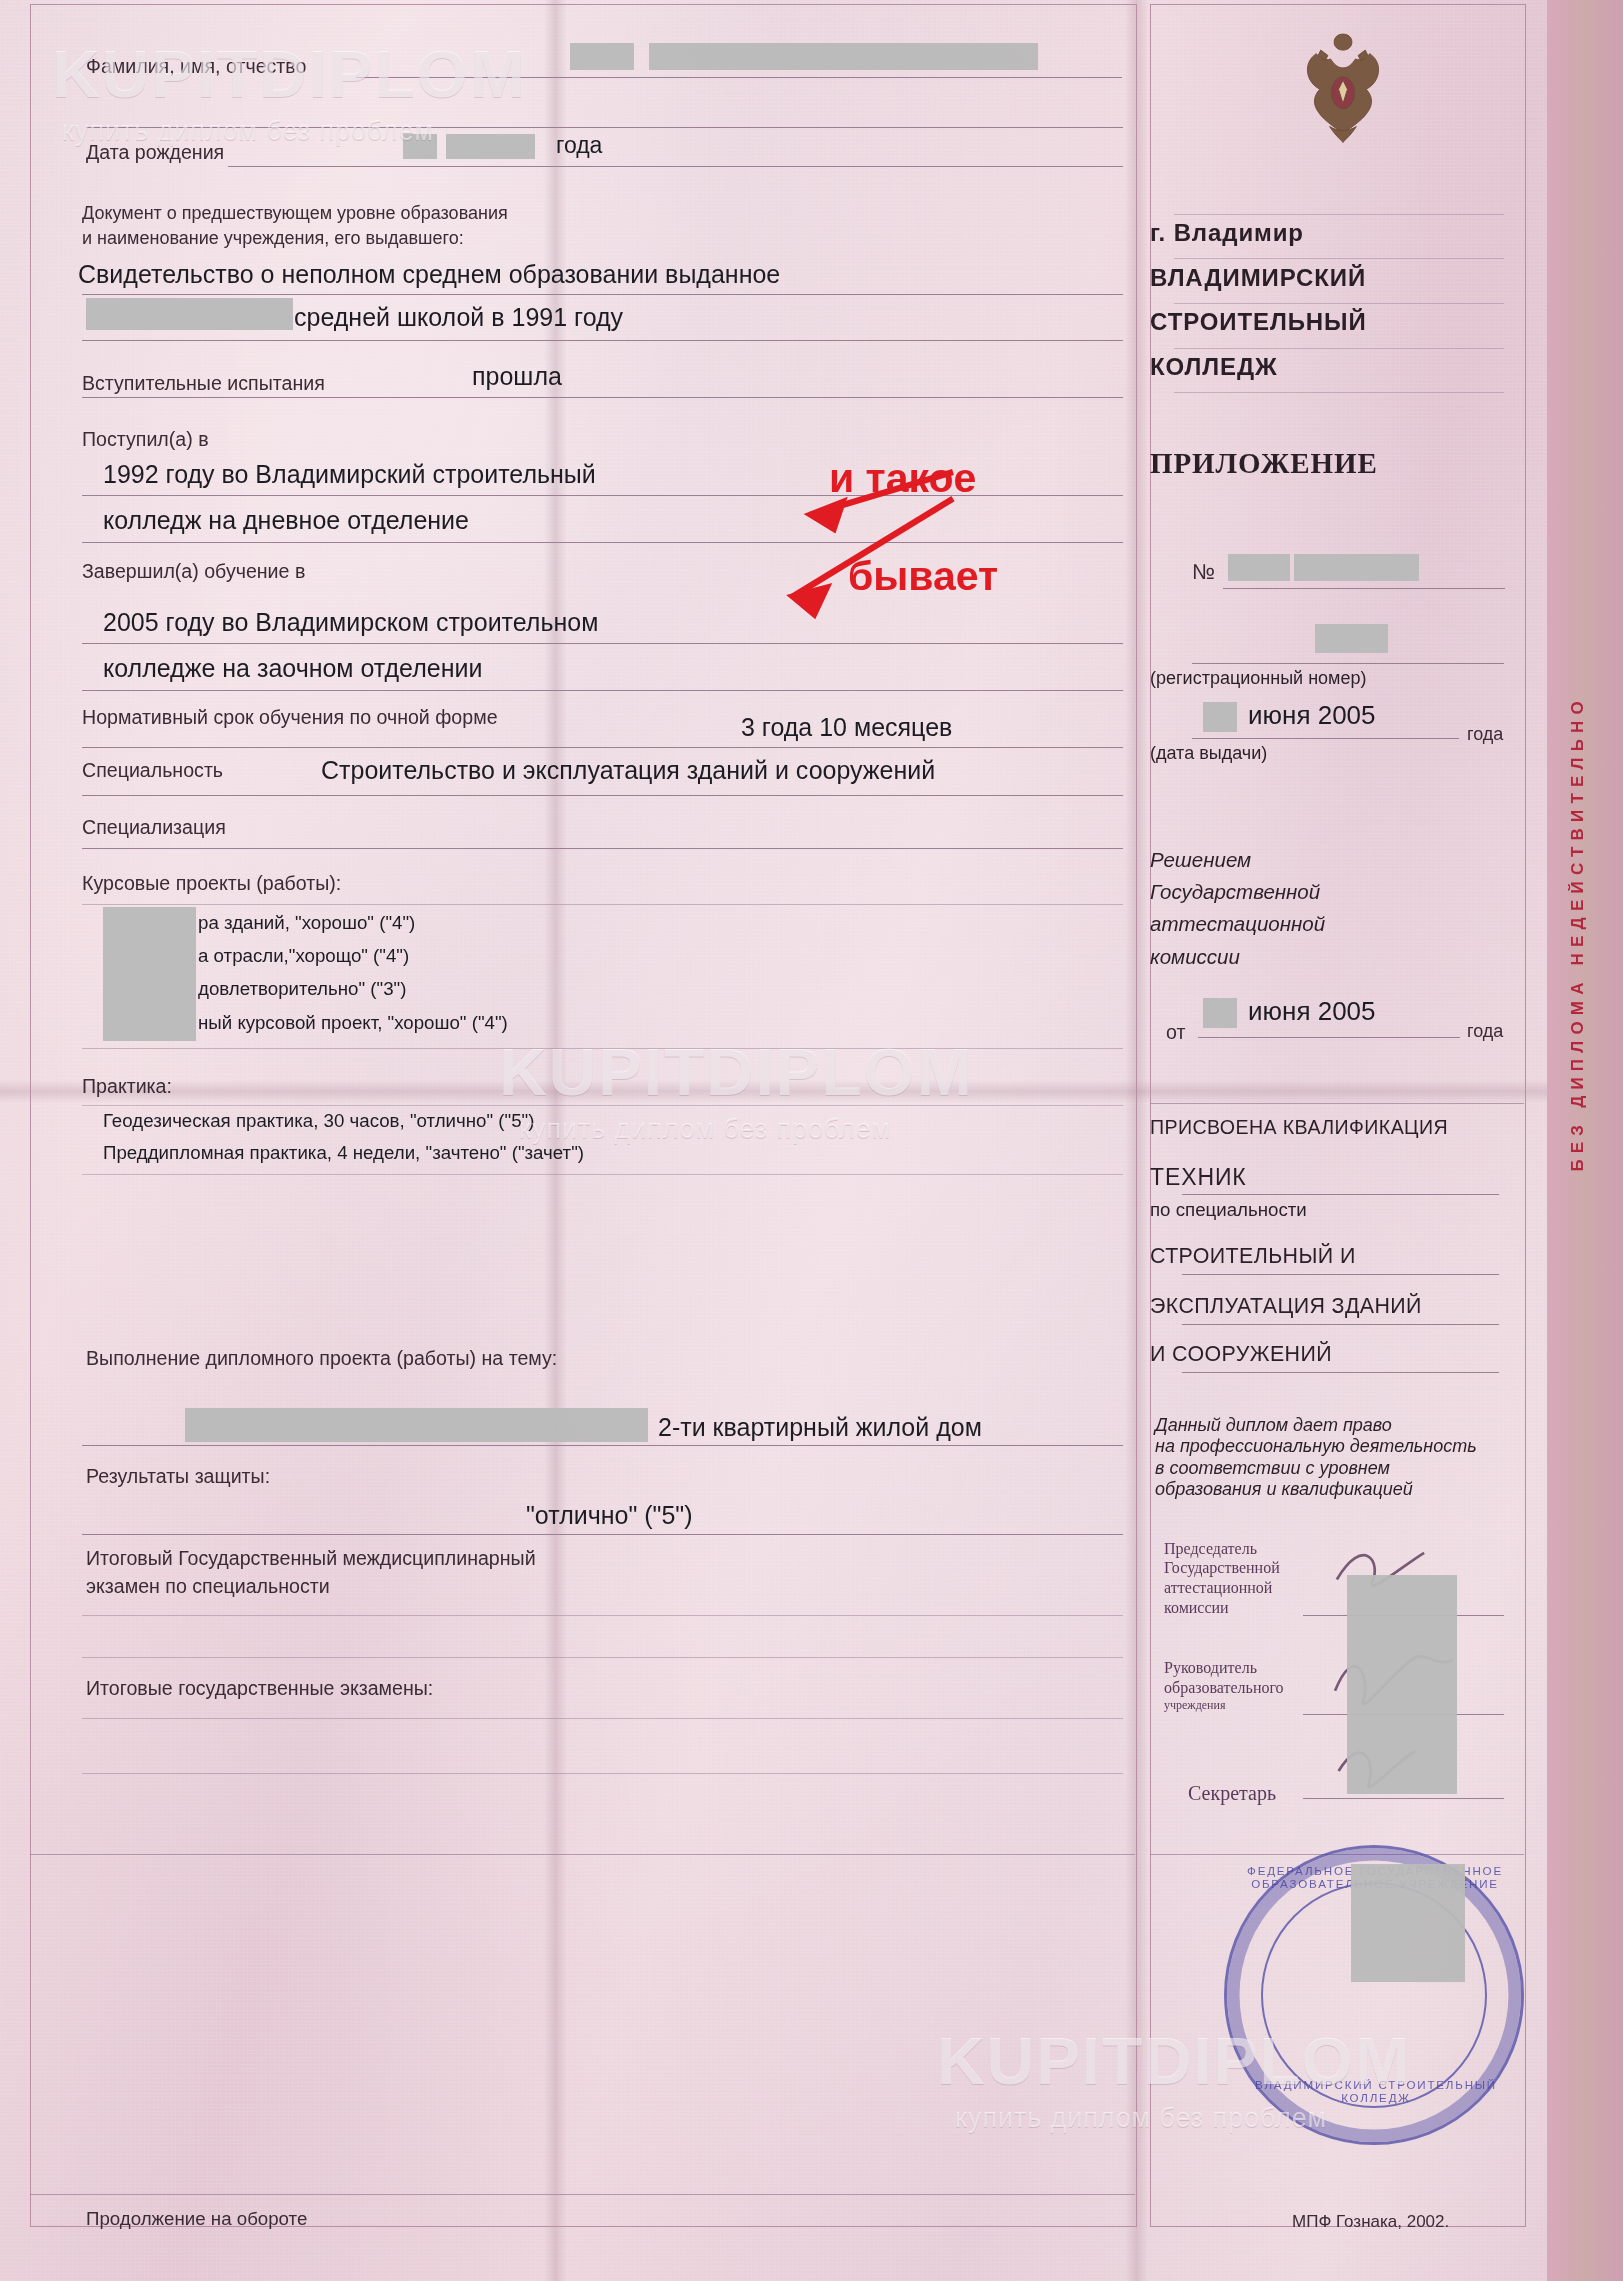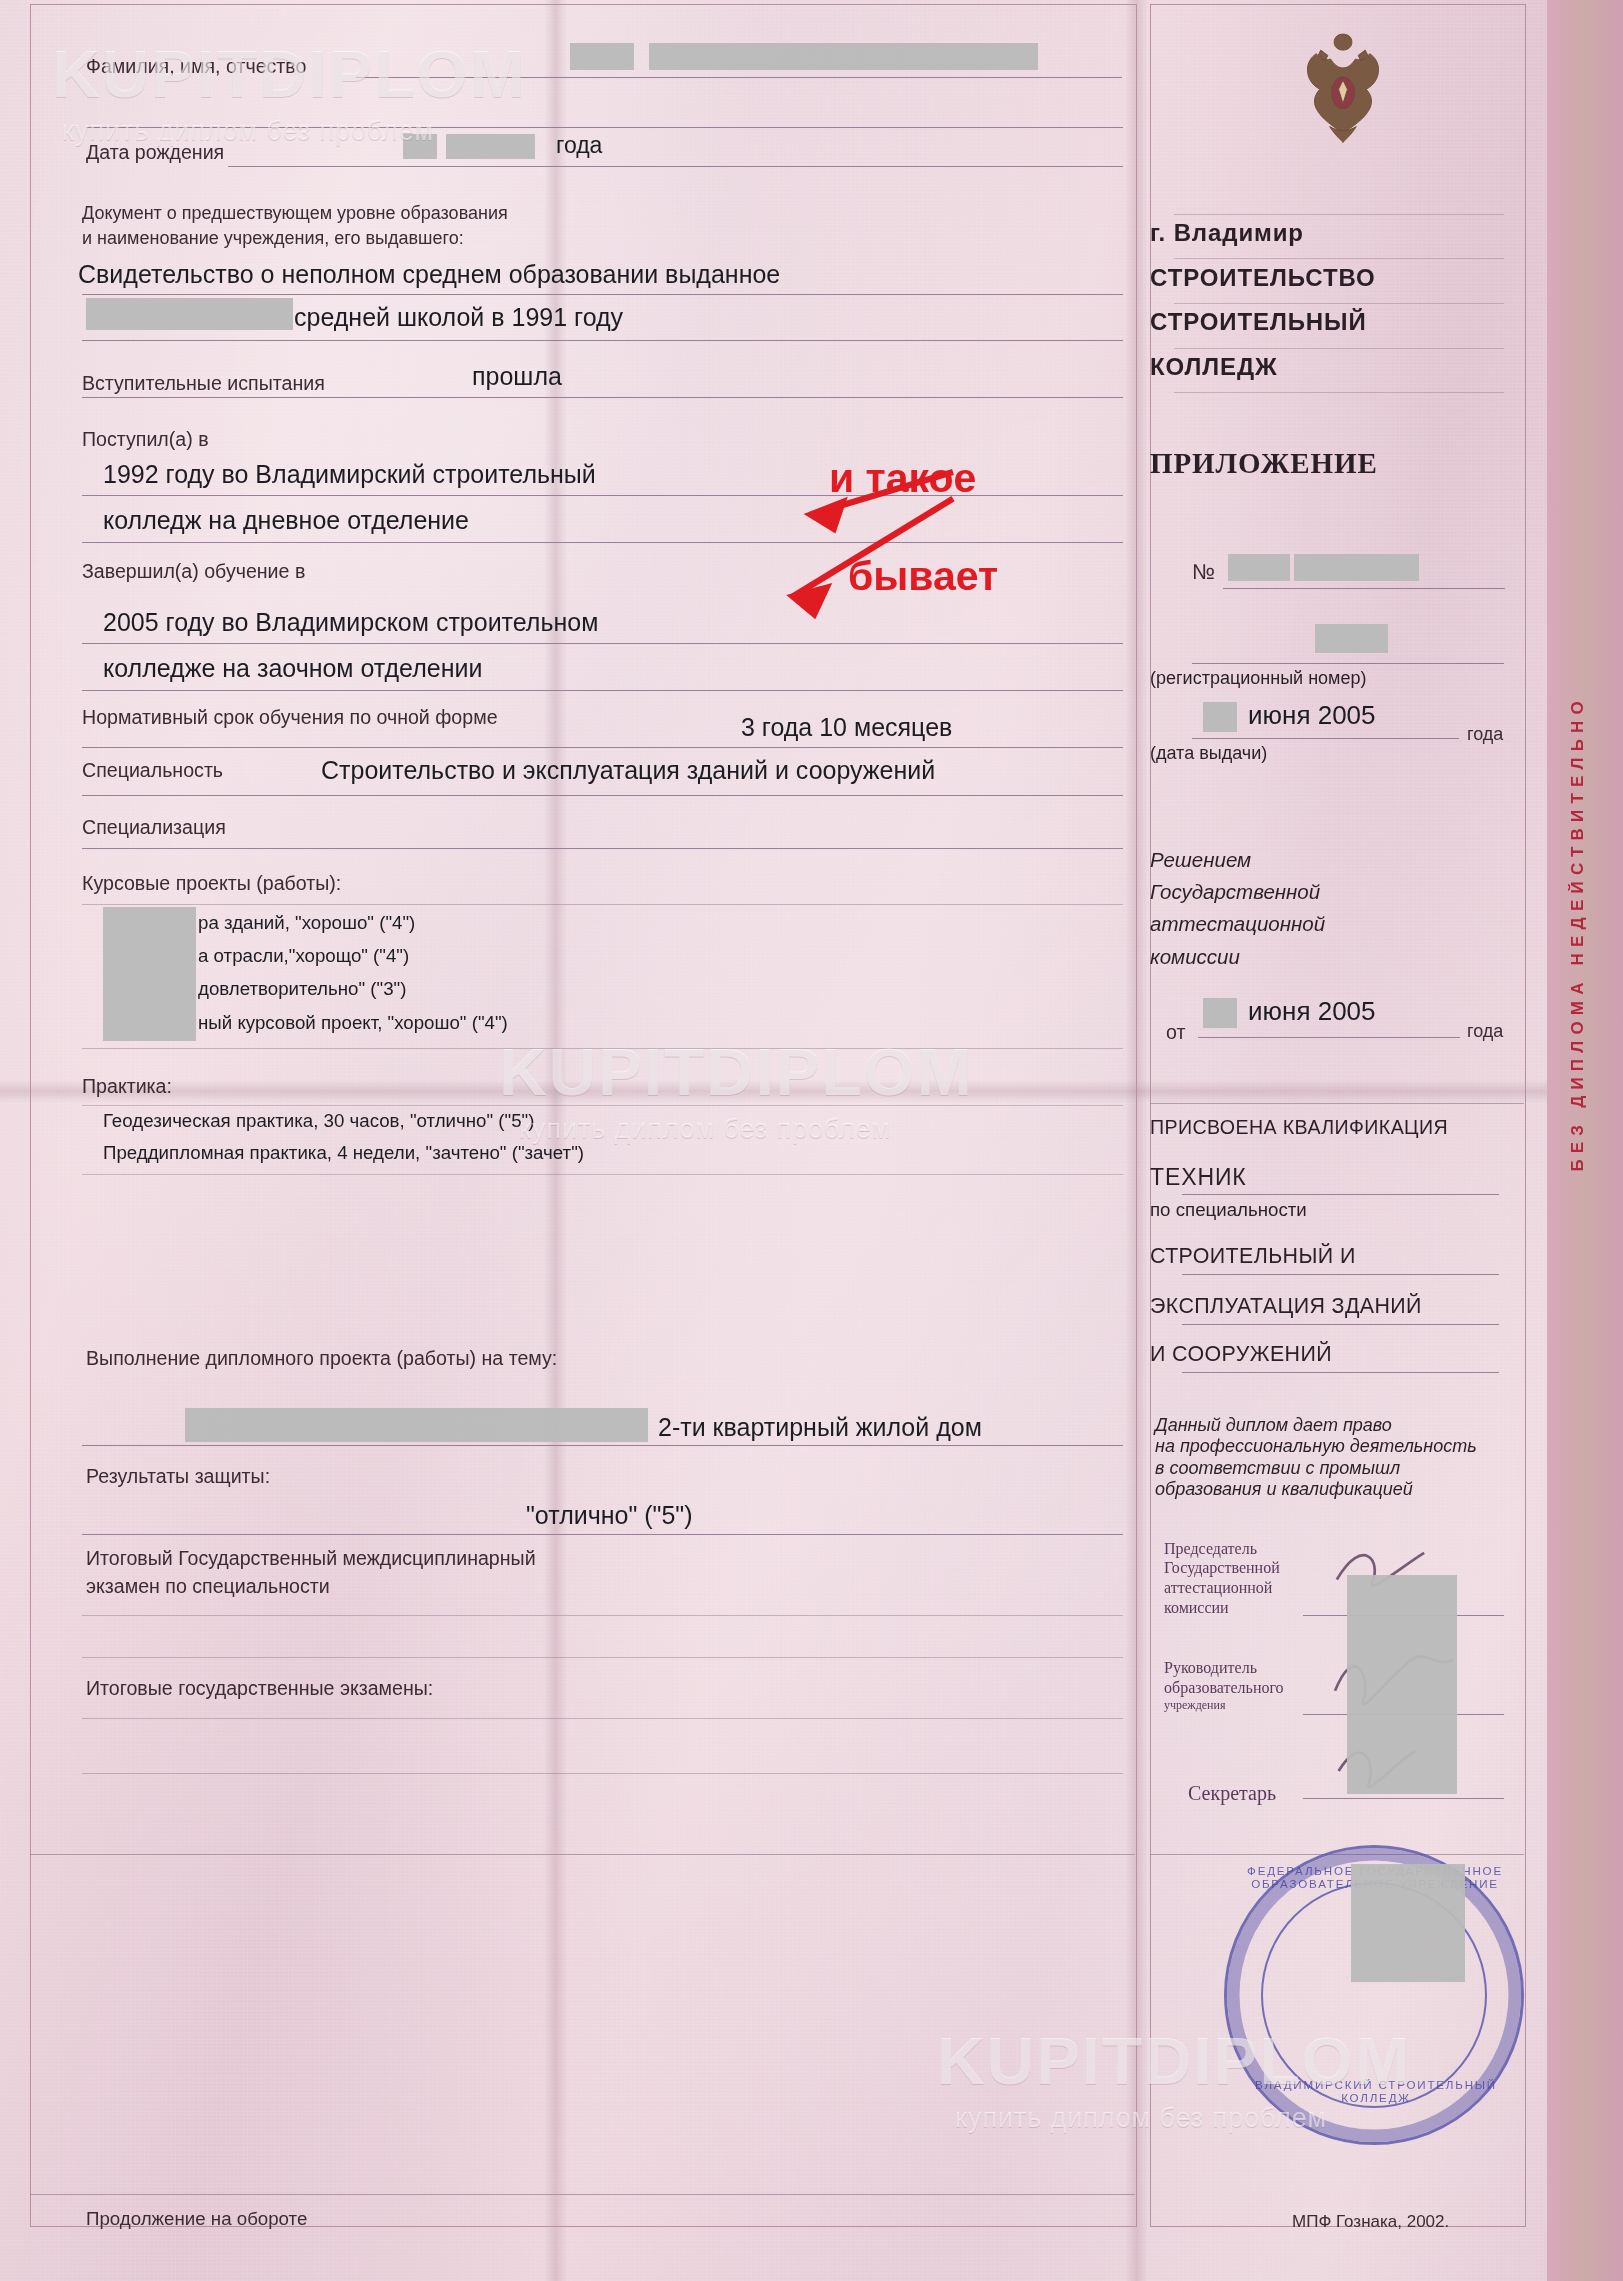--- a/index.html
+++ b/index.html
@@ -162,21 +162,21 @@
       <path d="M25 30 c-6 4-10 10-10 18 0 10 6 18 14 22 -6 6-8 14-4 22 6 12 20 20 30 28 10-8 24-16 30-28 4-8 2-16-4-22 8-4 14-12 14-22 0-8-4-14-10-18 -4 6-10 8-16 6 -4 6-8 10-14 10 -6 0-10-4-14-10 -6 2-12 0-16-6 z"></path>
       <ellipse cx="55" cy="74" rx="13" ry="18" fill="#8d3b46"></ellipse>
       <path d="M55 60 l5 10 -5 16 -5-16 z" fill="#e2c9a0"></path>
       <path d="M30 26 l8 6 -3 6 -8-6 z"></path>
         <path d="M80 26 l-8 6 3 6 8-6 z"></path>
       <path d="M40 112 c10 6 20 6 30 0 -6 10-14 16-15 18 -1-2-9-8-15-18 z"></path>
     </g>
   </svg>
 
   <div class="ctr" style="left:1150px;top:219px;width:374px;font-size:24px;font-weight:bold;letter-spacing:0.9px">г. Владимир</div>
-  <div class="ctr" style="left:1150px;top:264px;width:374px;font-size:24px;font-weight:bold;letter-spacing:0.9px">СТРОИТЕЛЬСТВО</div>
+  <div class="ctr" style="left:1150px;top:264px;width:374px;font-size:24px;font-weight:bold;letter-spacing:0.9px">ВЛАДИМИРСКИЙ</div>
   <div class="ctr" style="left:1150px;top:308px;width:374px;font-size:24px;font-weight:bold;letter-spacing:0.9px">СТРОИТЕЛЬНЫЙ</div>
   <div class="ctr" style="left:1150px;top:353px;width:374px;font-size:24px;font-weight:bold;letter-spacing:0.9px">КОЛЛЕДЖ</div>
   <div class="rule" style="left:1174px;top:214px;width:330px;opacity:.45"></div>
   <div class="rule" style="left:1174px;top:258px;width:330px;opacity:.45"></div>
   <div class="rule" style="left:1174px;top:303px;width:330px;opacity:.45"></div>
   <div class="rule" style="left:1174px;top:348px;width:330px;opacity:.45"></div>
   <div class="rule" style="left:1174px;top:392px;width:330px;opacity:.45"></div>
 
   <div class="ctr" style="left:1150px;top:447px;width:374px;font-size:29px;font-weight:bold;letter-spacing:0.9px;font-family:'Liberation Serif',serif">ПРИЛОЖЕНИЕ</div>
 
@@ -213,21 +213,21 @@
   <div class="ctr" style="left:1150px;top:1199px;width:374px;font-size:18.7px">по специальности</div>
   <div class="ctr" style="left:1150px;top:1244px;width:374px;font-size:21.4px;letter-spacing:0.4px">СТРОИТЕЛЬНЫЙ И</div>
   <div class="rule" style="left:1182px;top:1274px;width:317px"></div>
   <div class="ctr" style="left:1150px;top:1294px;width:338px;font-size:21.4px;letter-spacing:0.4px">ЭКСПЛУАТАЦИЯ ЗДАНИЙ</div>
   <div class="rule" style="left:1182px;top:1324px;width:317px"></div>
   <div class="ctr" style="left:1150px;top:1342px;width:374px;font-size:21.4px;letter-spacing:0.4px">И СООРУЖЕНИЙ</div>
   <div class="rule" style="left:1182px;top:1372px;width:317px"></div>
 
   <div class="ctr" style="left:1155px;top:1415px;width:367px;font-size:18px;font-style:italic">Данный диплом дает право</div>
   <div class="ctr" style="left:1155px;top:1436px;width:367px;font-size:18px;font-style:italic">на профессиональную деятельность</div>
-  <div class="ctr" style="left:1155px;top:1458px;width:367px;font-size:18px;font-style:italic">в соответствии с промышл</div>
+  <div class="ctr" style="left:1155px;top:1458px;width:367px;font-size:18px;font-style:italic">в соответствии с уровнем</div>
   <div class="ctr" style="left:1155px;top:1479px;width:367px;font-size:18px;font-style:italic">образования и квалификацией</div>
 
   <div class="sigbox" style="left:1164px;top:1540px;font-size:16px">Председатель</div>
   <div class="sigbox" style="left:1164px;top:1559px;font-size:16px">Государственной</div>
   <div class="sigbox" style="left:1164px;top:1579px;font-size:16px">аттестационной</div>
   <div class="sigbox" style="left:1164px;top:1599px;font-size:16px">комиссии</div>
   <div class="rule" style="left:1303px;top:1615px;width:201px"></div>
 
   <div class="sigbox" style="left:1164px;top:1659px;font-size:16px">Руководитель</div>
   <div class="sigbox" style="left:1164px;top:1679px;font-size:16px">образовательного</div>

